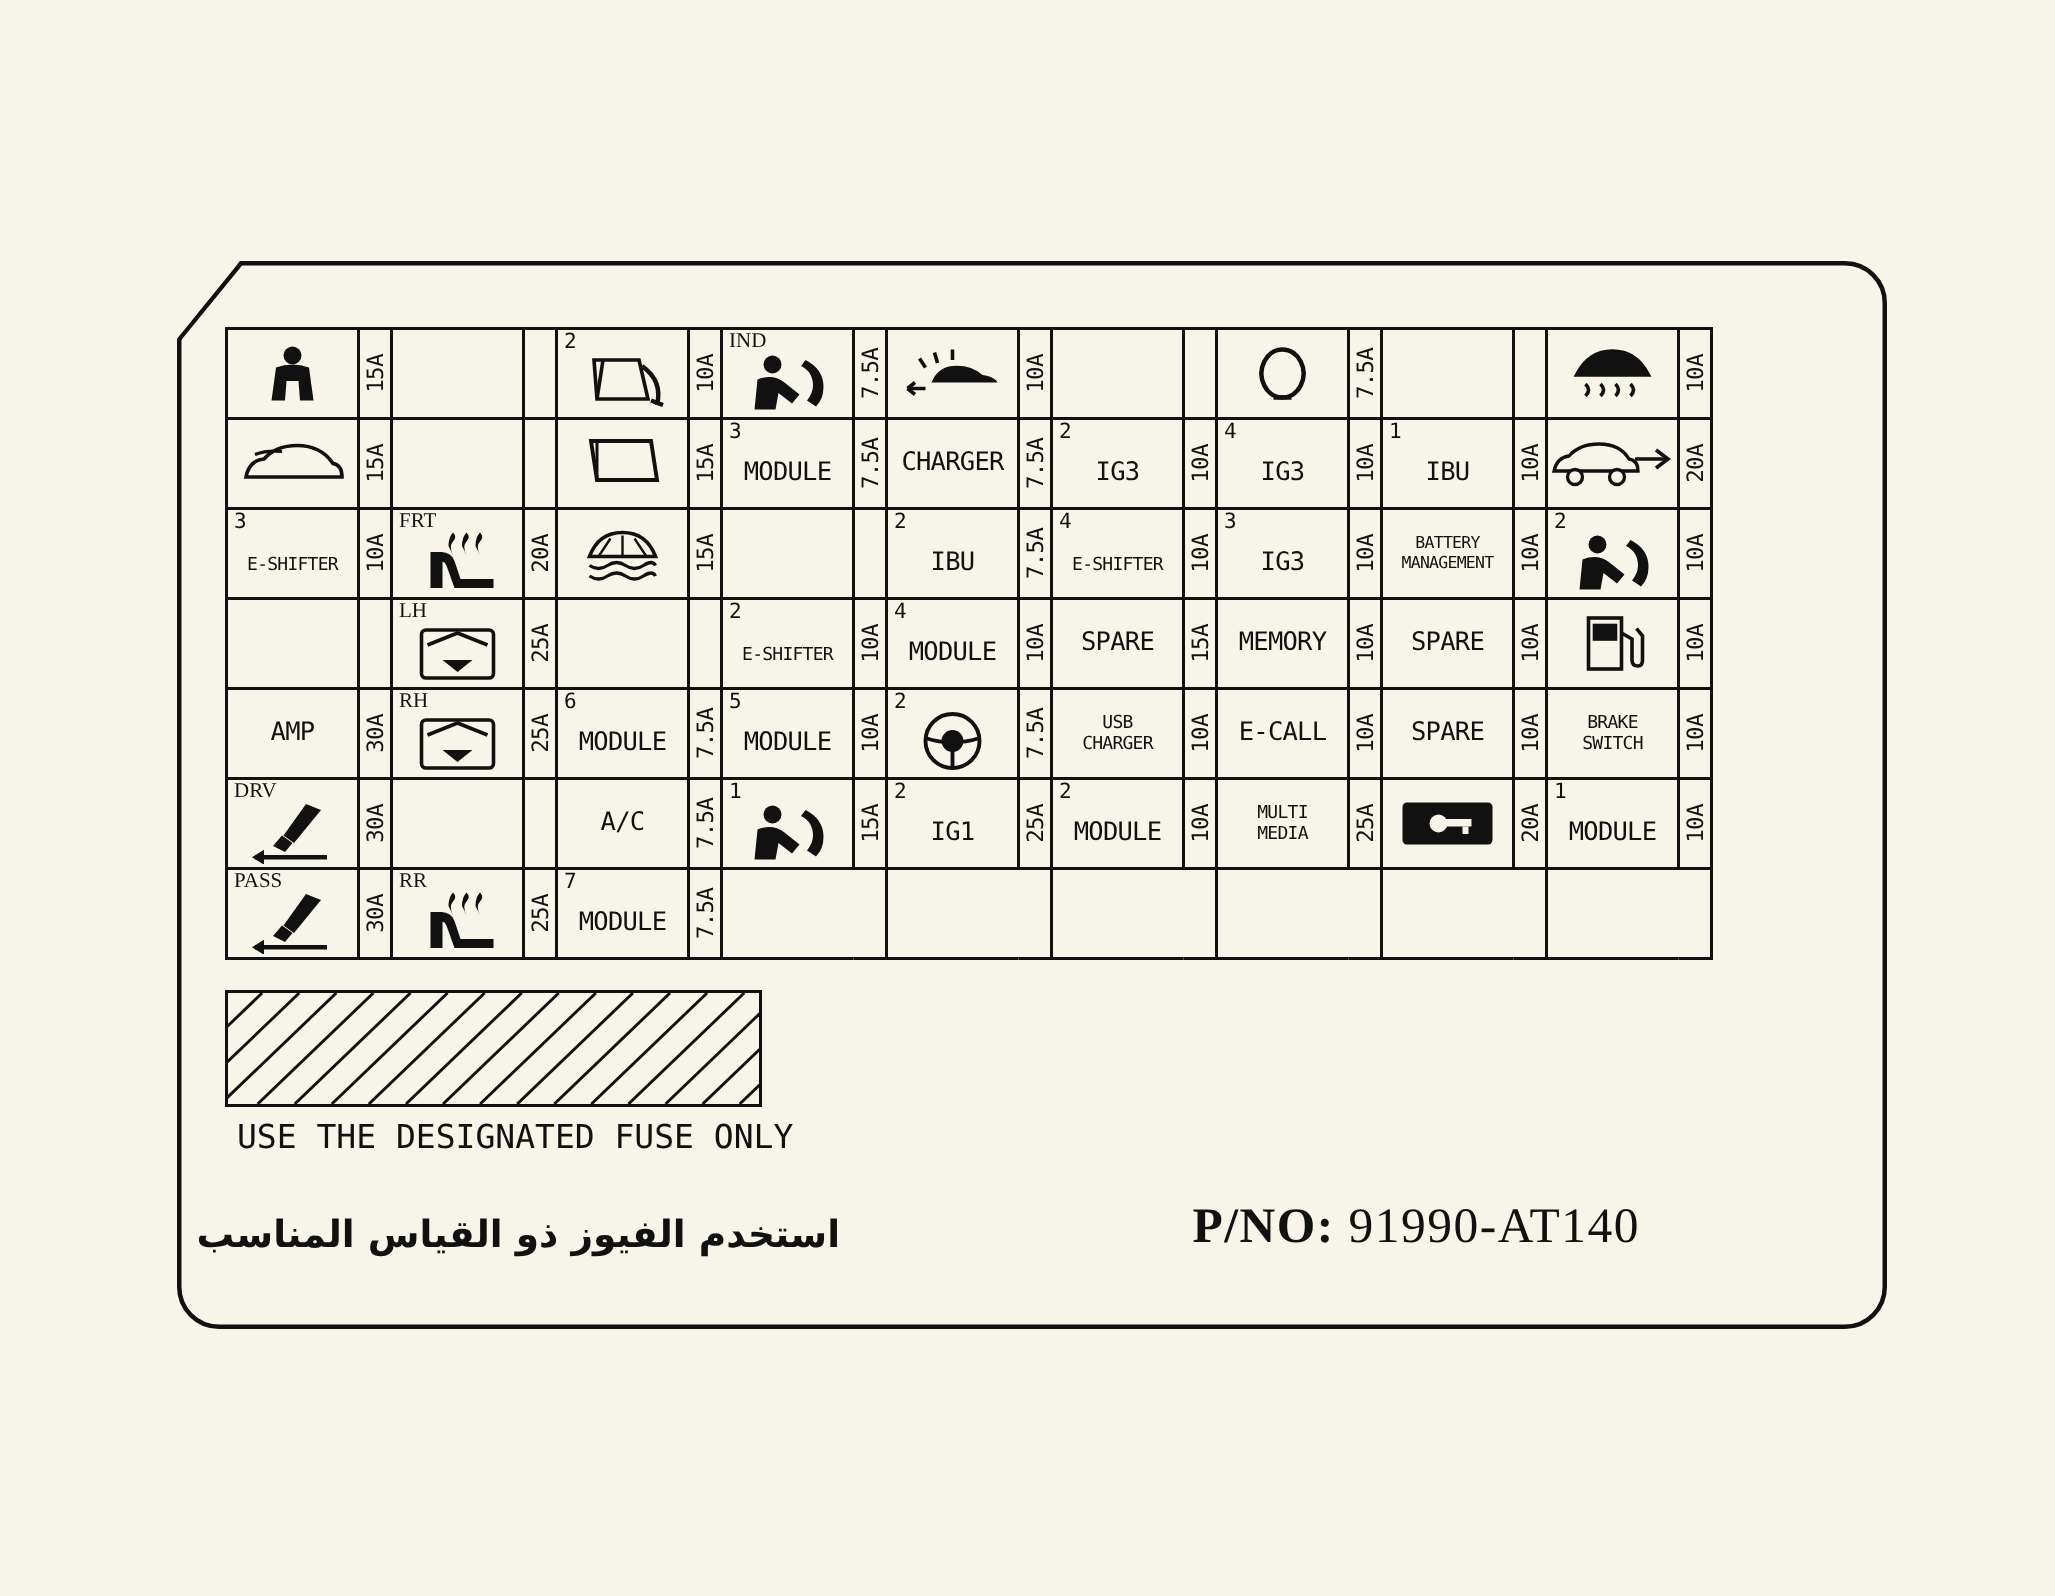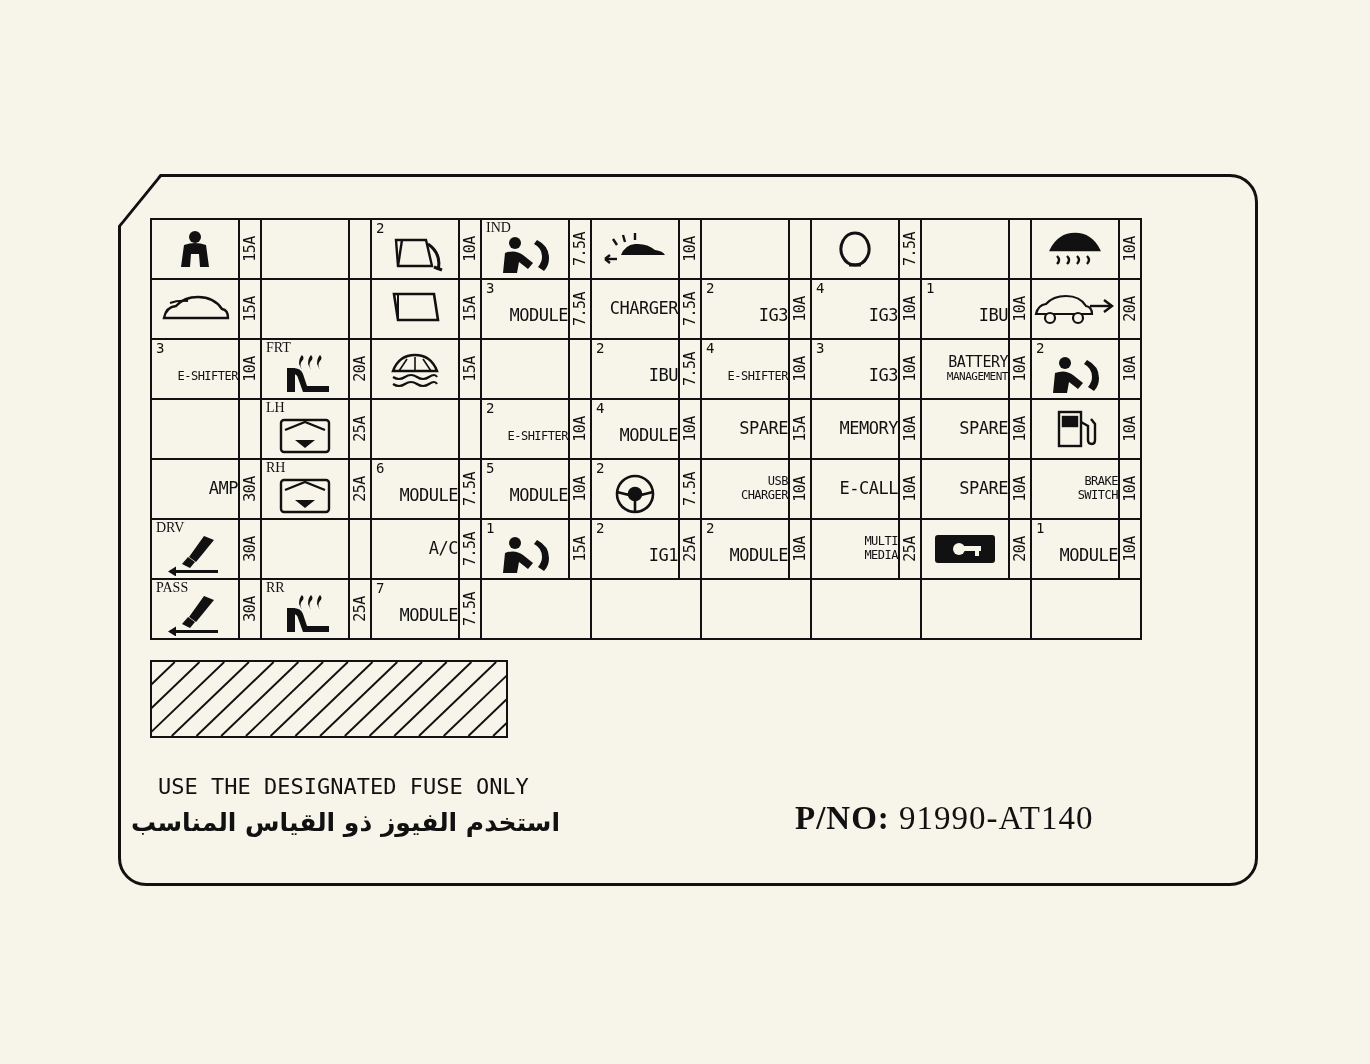--- a/index.html
+++ b/index.html
@@ -87,21 +87,21 @@
     font-family: Liberation Serif, serif;
     line-height: 1;
     text-align: center;
   }
   .ctext {
     position: absolute;
     left: 0;
     right: 0;
     top: 50%;
     transform: translateY(-50%);
-    text-align: right;
+    text-align: center;
     font-size: 17px;
     font-family: "DejaVu Sans Mono", monospace;
     letter-spacing: -0.5px;
     line-height: 1.05;
   }
   .ctext.sm { font-size: 12px; }
   .ctext.xs { font-size: 11px; }
   .ctext.low { top: 62%; }
   .ctext.two { line-height: 1.15; }
   .icon-wrap {
@@ -128,21 +128,20 @@
     left: 158px;
     top: 744px;
     width: 760px;
   }
   .note-line {
     font-family: "DejaVu Sans Mono", monospace;
     font-size: 22px;
     letter-spacing: 0px;
     line-height: 1.35;
     white-space: nowrap;
-    margin-top: 28px;
   }
   #arabic {
     position: absolute;
     left: 160px;
     top: 808px;
     width: 400px;
     text-align: center;
     direction: rtl;
     font-family: "DejaVu Sans", sans-serif;
     font-size: 25px;
@@ -402,21 +401,21 @@
         </td>
         <td class="cell">
           <div class="corner-num">3</div>
           <div class="ctext low">IG3</div>
         </td>
         <td class="amp">
           <span class="amp-text">10A</span>
         </td>
         <td class="cell">
           <div class="ctext xs two">
-            <div style="font-size:15px">BATTERY</div>
+            <div style="font-size:11px">BATTERY</div>
             <div style="font-size:11px">MANAGEMENT</div>
           </div>
         </td>
         <td class="amp">
           <span class="amp-text">10A</span>
         </td>
         <td class="cell">
           <div class="corner-num">2</div>
           <div class="icon-wrap shift-down">
             <svg width="60" height="42" viewBox="0 0 60 42">

